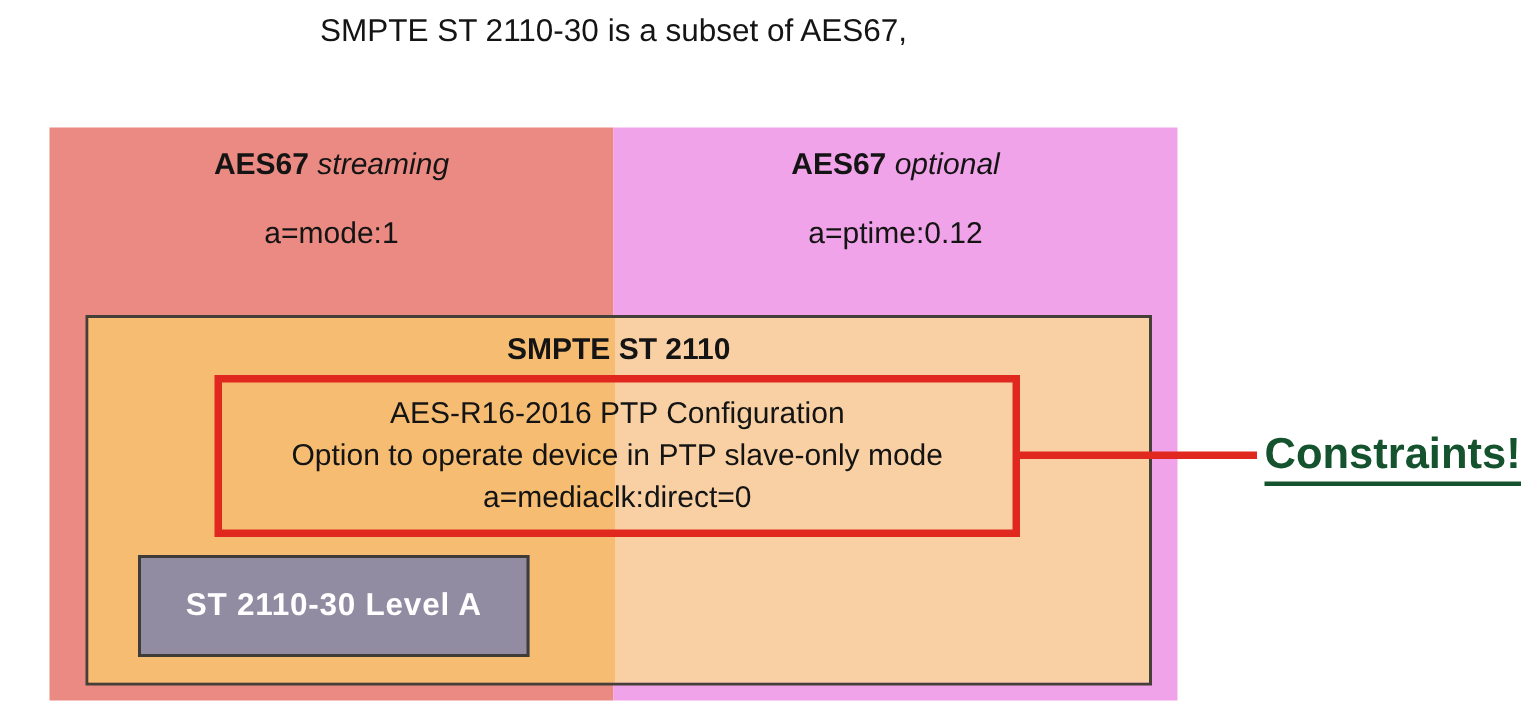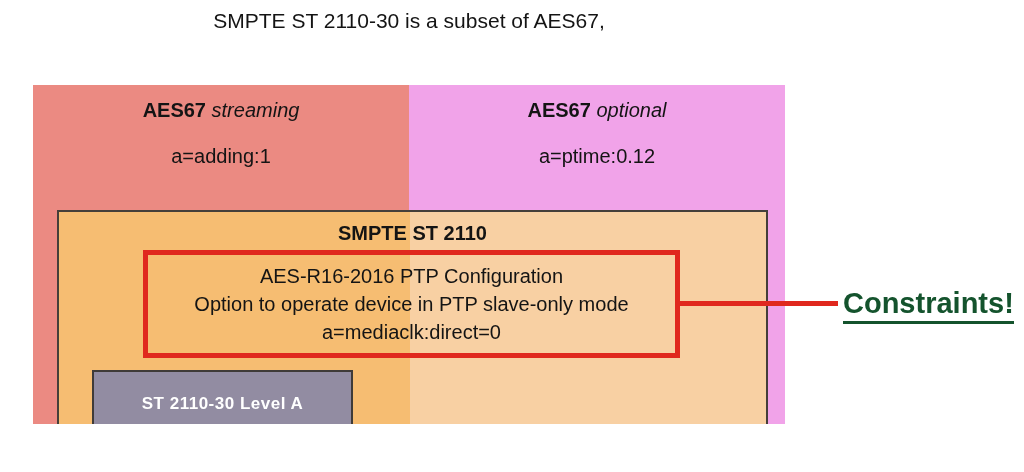--- a/index.html
+++ b/index.html
@@ -1,21 +1,21 @@
 <!DOCTYPE html>
 <html><head>
 <meta charset="utf-8">
 <style>
   * { margin: 0; padding: 0; box-sizing: border-box; }
   html, body { background: #ffffff; }
   body { font-family: "Liberation Sans", sans-serif; }
   .canvas {
     position: relative;
     width: 1024px;
-    height: 424px;
+    height: 472px;
     background: #ffffff;
     overflow: hidden;
     color: #111111;
   }
   .title-block {
     position: absolute;
     left: 33px; top: 8px; width: 752px;
     text-align: center;
     font-size: 21px;
     line-height: 25px;
@@ -80,21 +80,21 @@
     color: #141414;
   }
   .level-box {
     position: absolute;
     top: 158px;
     height: 68px;
     border: 2px solid #3f3b38;
     display: flex;
     align-items: center;
     justify-content: center;
-    font-size: 17px;
+    font-size: 21px;
     font-weight: bold;
     color: #ffffff;
     letter-spacing: 0.5px;
   }
   .level-box.a { left: 33px;  width: 261px; }
   .level-box.b { left: 406px; width: 263px; }
   .connector-line {
     position: absolute;
     left: 678px; top: 301px;
     width: 160px; height: 5px;
@@ -117,21 +117,21 @@
     <div>SMPTE ST 2110-30 is a subset of AES67,</div>
   </div>
 
   <div class="outer-rect">
 
     <div class="half left" style="background-color: rgb(235, 138, 130);">
       <div class="half-header">
         <span class="b">AES67</span>
         <span class="i">streaming</span>
       </div>
-      <div class="half-value">a=adding:1</div>
+      <div class="half-value">a=mode:1</div>
     </div>
 
     <div class="half right" style="background-color: rgb(241, 163, 233);">
       <div class="half-header">
         <span class="b">AES67</span>
         <span class="i">optional</span>
       </div>
       <div class="half-value">a=ptime:0.12</div>
     </div>
 

